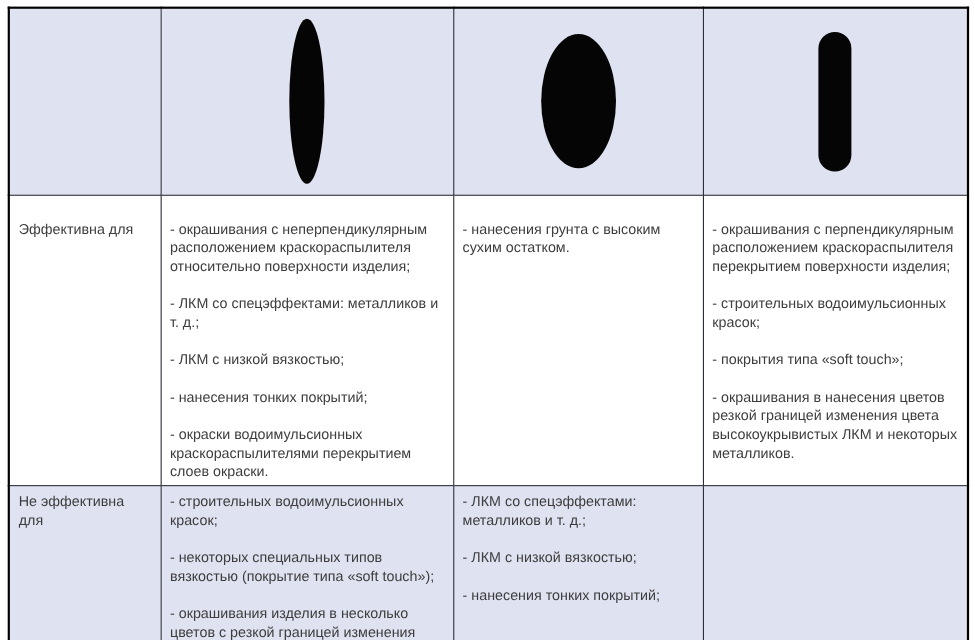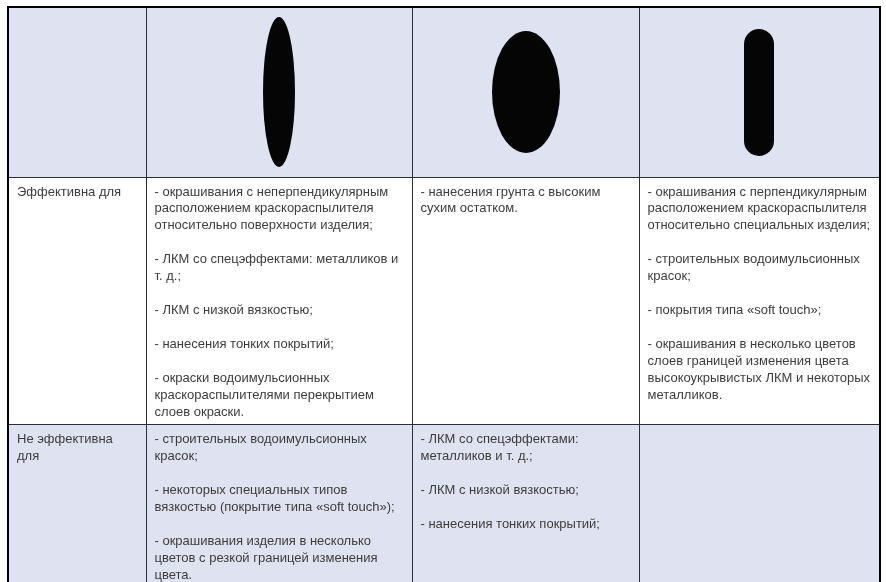--- a/index.html
+++ b/index.html
@@ -39,21 +39,21 @@
     vertical-align:middle;padding:0;
   }
   tr.row-header td{
     height:22px;background:var(--row-header-bg);
     font-weight:bold;color:var(--text-header);
     border-top:2.5px solid var(--border-heavy);
     border-bottom:2px solid var(--border-heavy);
     vertical-align:middle;font-size:13.5px;
     padding-top:3px;padding-bottom:3px;
   }
-  tr.row-effective td{height:224px;background:var(--row-effective-bg);padding-top:6px;}
+  tr.row-effective td{height:224px;background:var(--row-effective-bg);padding-top:23px;}
   tr.row-noteffective td{height:142px;background:var(--row-not-effective-bg);padding-top:6px;}
   .shape{margin:0 auto;background:var(--shape-fill);}
   .shape-ellipse-tall{width:32px;height:150px;border-radius:50%;}
   .shape-ellipse-short{width:68px;height:122px;border-radius:50%;}
   .shape-capsule{width:30px;height:127px;border-radius:15px;}
   .li{margin:0;}
   .li + .li{margin-top:17px;}
 </style>
 </head>
 <body>
@@ -85,24 +85,24 @@
             <p class="li">- окрашивания с неперпендикулярным расположением краскораспылителя относительно поверхности изделия;</p>
             <p class="li">- ЛКМ со спецэффектами: металликов и т. д.;</p>
             <p class="li">- ЛКМ с низкой вязкостью;</p>
             <p class="li">- нанесения тонких покрытий;</p>
             <p class="li">- окраски водоимульсионных краскораспылителями перекрытием слоев окраски.</p>
           </td>
         <td>
             <p class="li">- нанесения грунта с высоким сухим остатком.</p>
           </td>
         <td>
-            <p class="li">- окрашивания с перпендикулярным расположением краскораспылителя относительно специальных изделия;</p>
+            <p class="li">- окрашивания с перпендикулярным расположением краскораспылителя перекрытием поверхности изделия;</p>
             <p class="li">- строительных водоимульсионных красок;</p>
             <p class="li">- покрытия типа «soft touch»;</p>
-            <p class="li">- окрашивания в несколько цветов слоев границей изменения цвета высокоукрывистых ЛКМ и некоторых металликов.</p>
+            <p class="li">- окрашивания в нанесения цветов резкой границей изменения цвета высокоукрывистых ЛКМ и некоторых металликов.</p>
           </td>
       </tr>
       <tr class="row-noteffective">
         <td>Не эффективна для</td>
         <td>
             <p class="li">- строительных водоимульсионных красок;</p>
             <p class="li">- некоторых специальных типов вязкостью (покрытие типа «soft touch»);</p>
             <p class="li">- окрашивания изделия в несколько цветов с резкой границей изменения цвета.</p>
           </td>
         <td>

